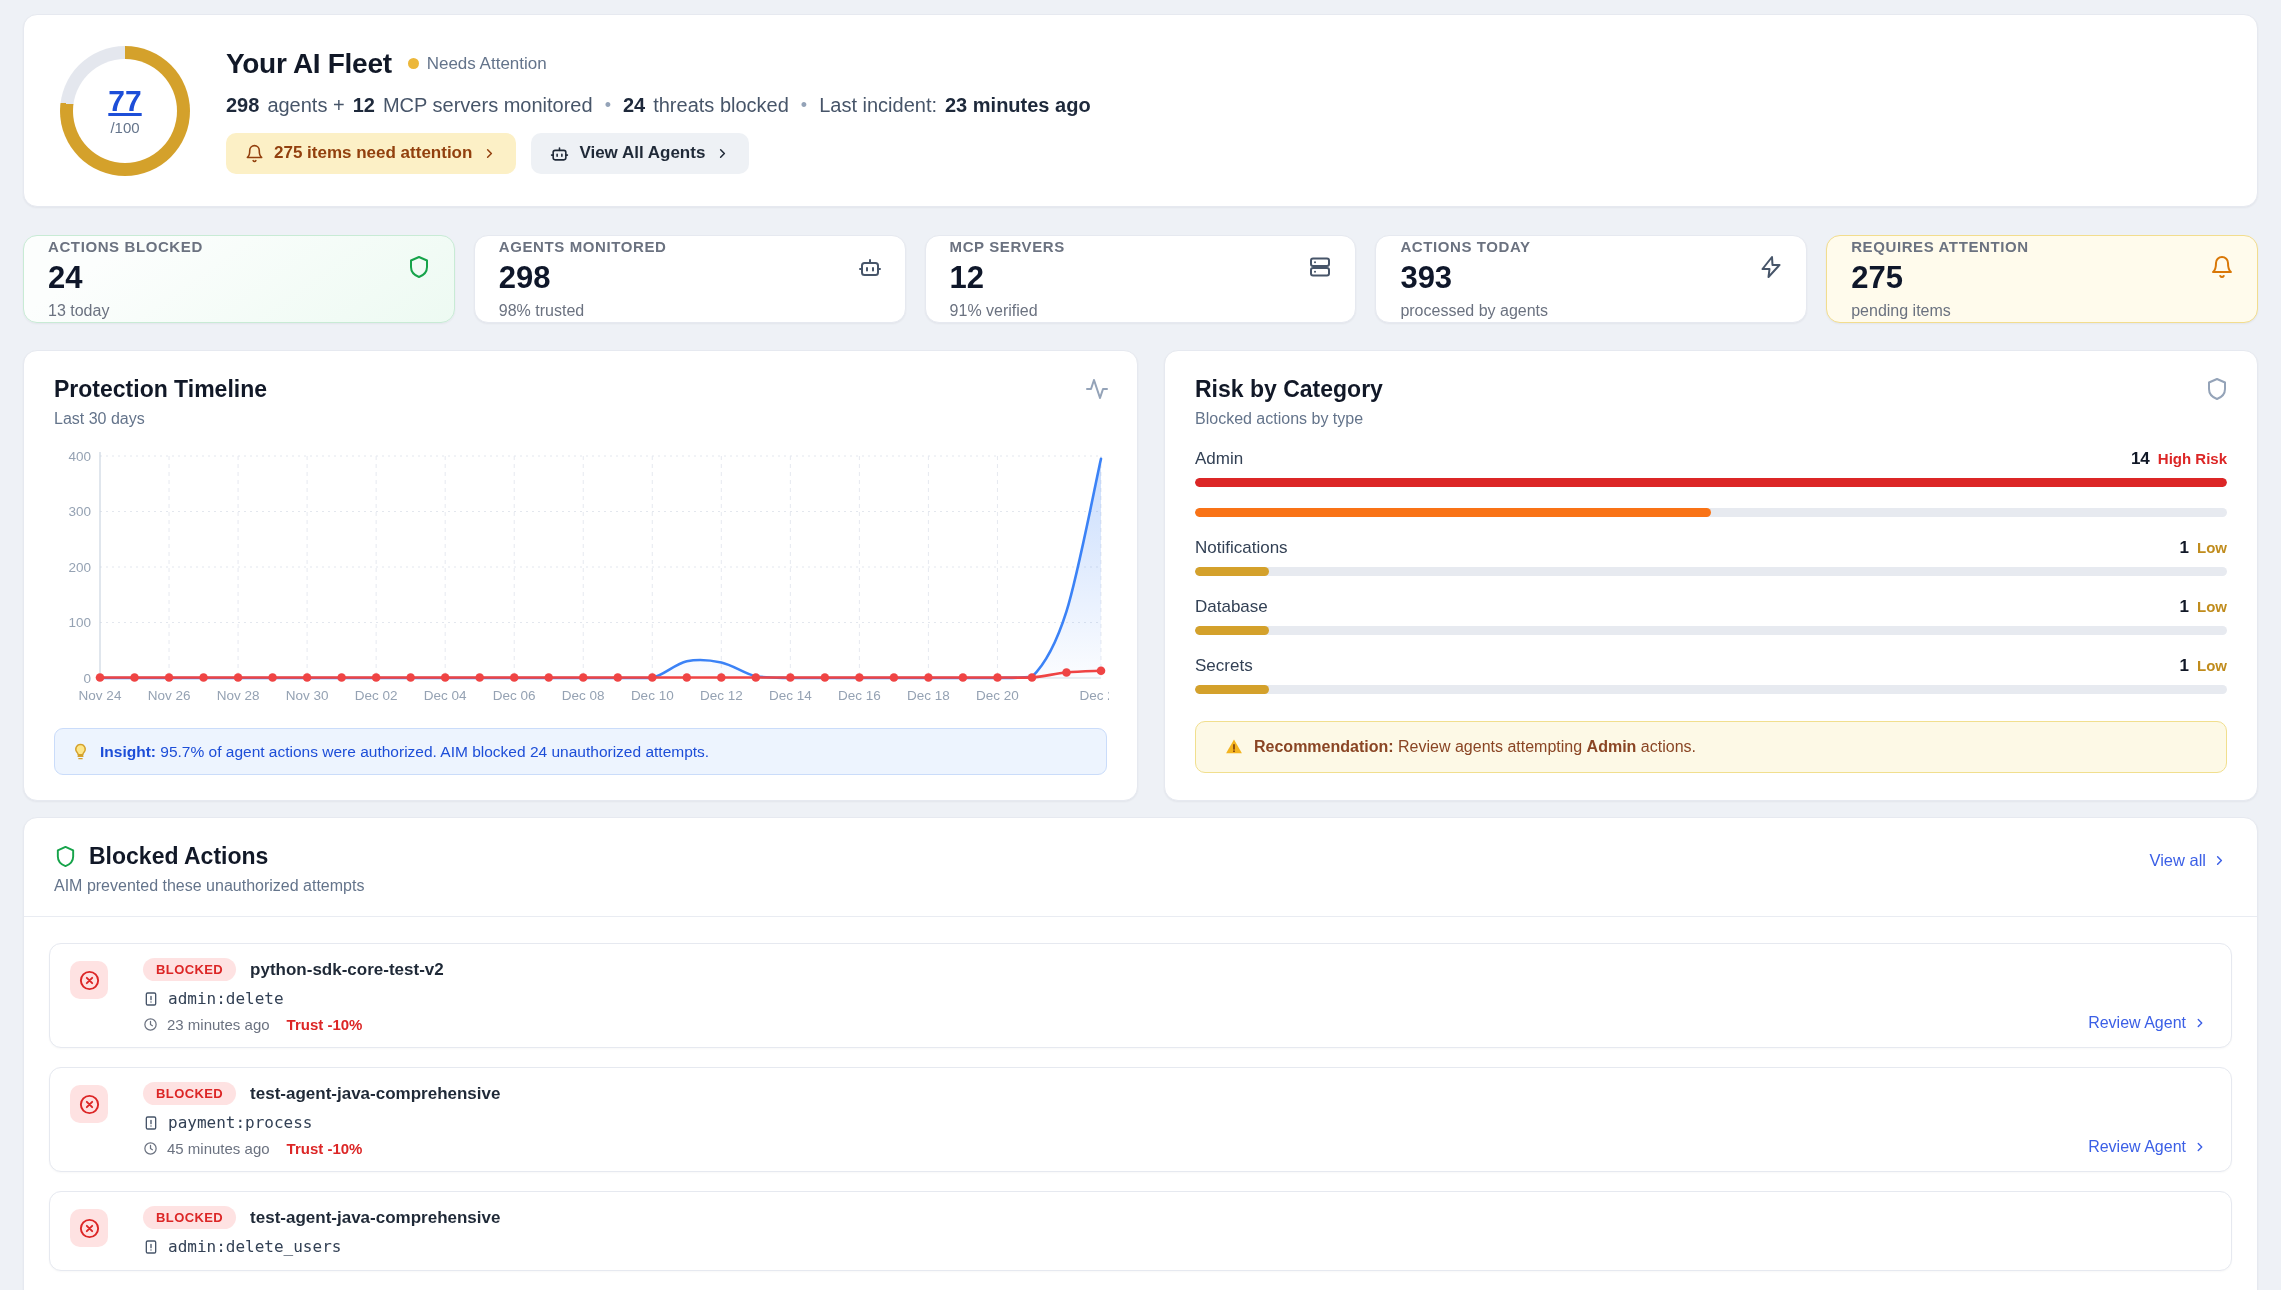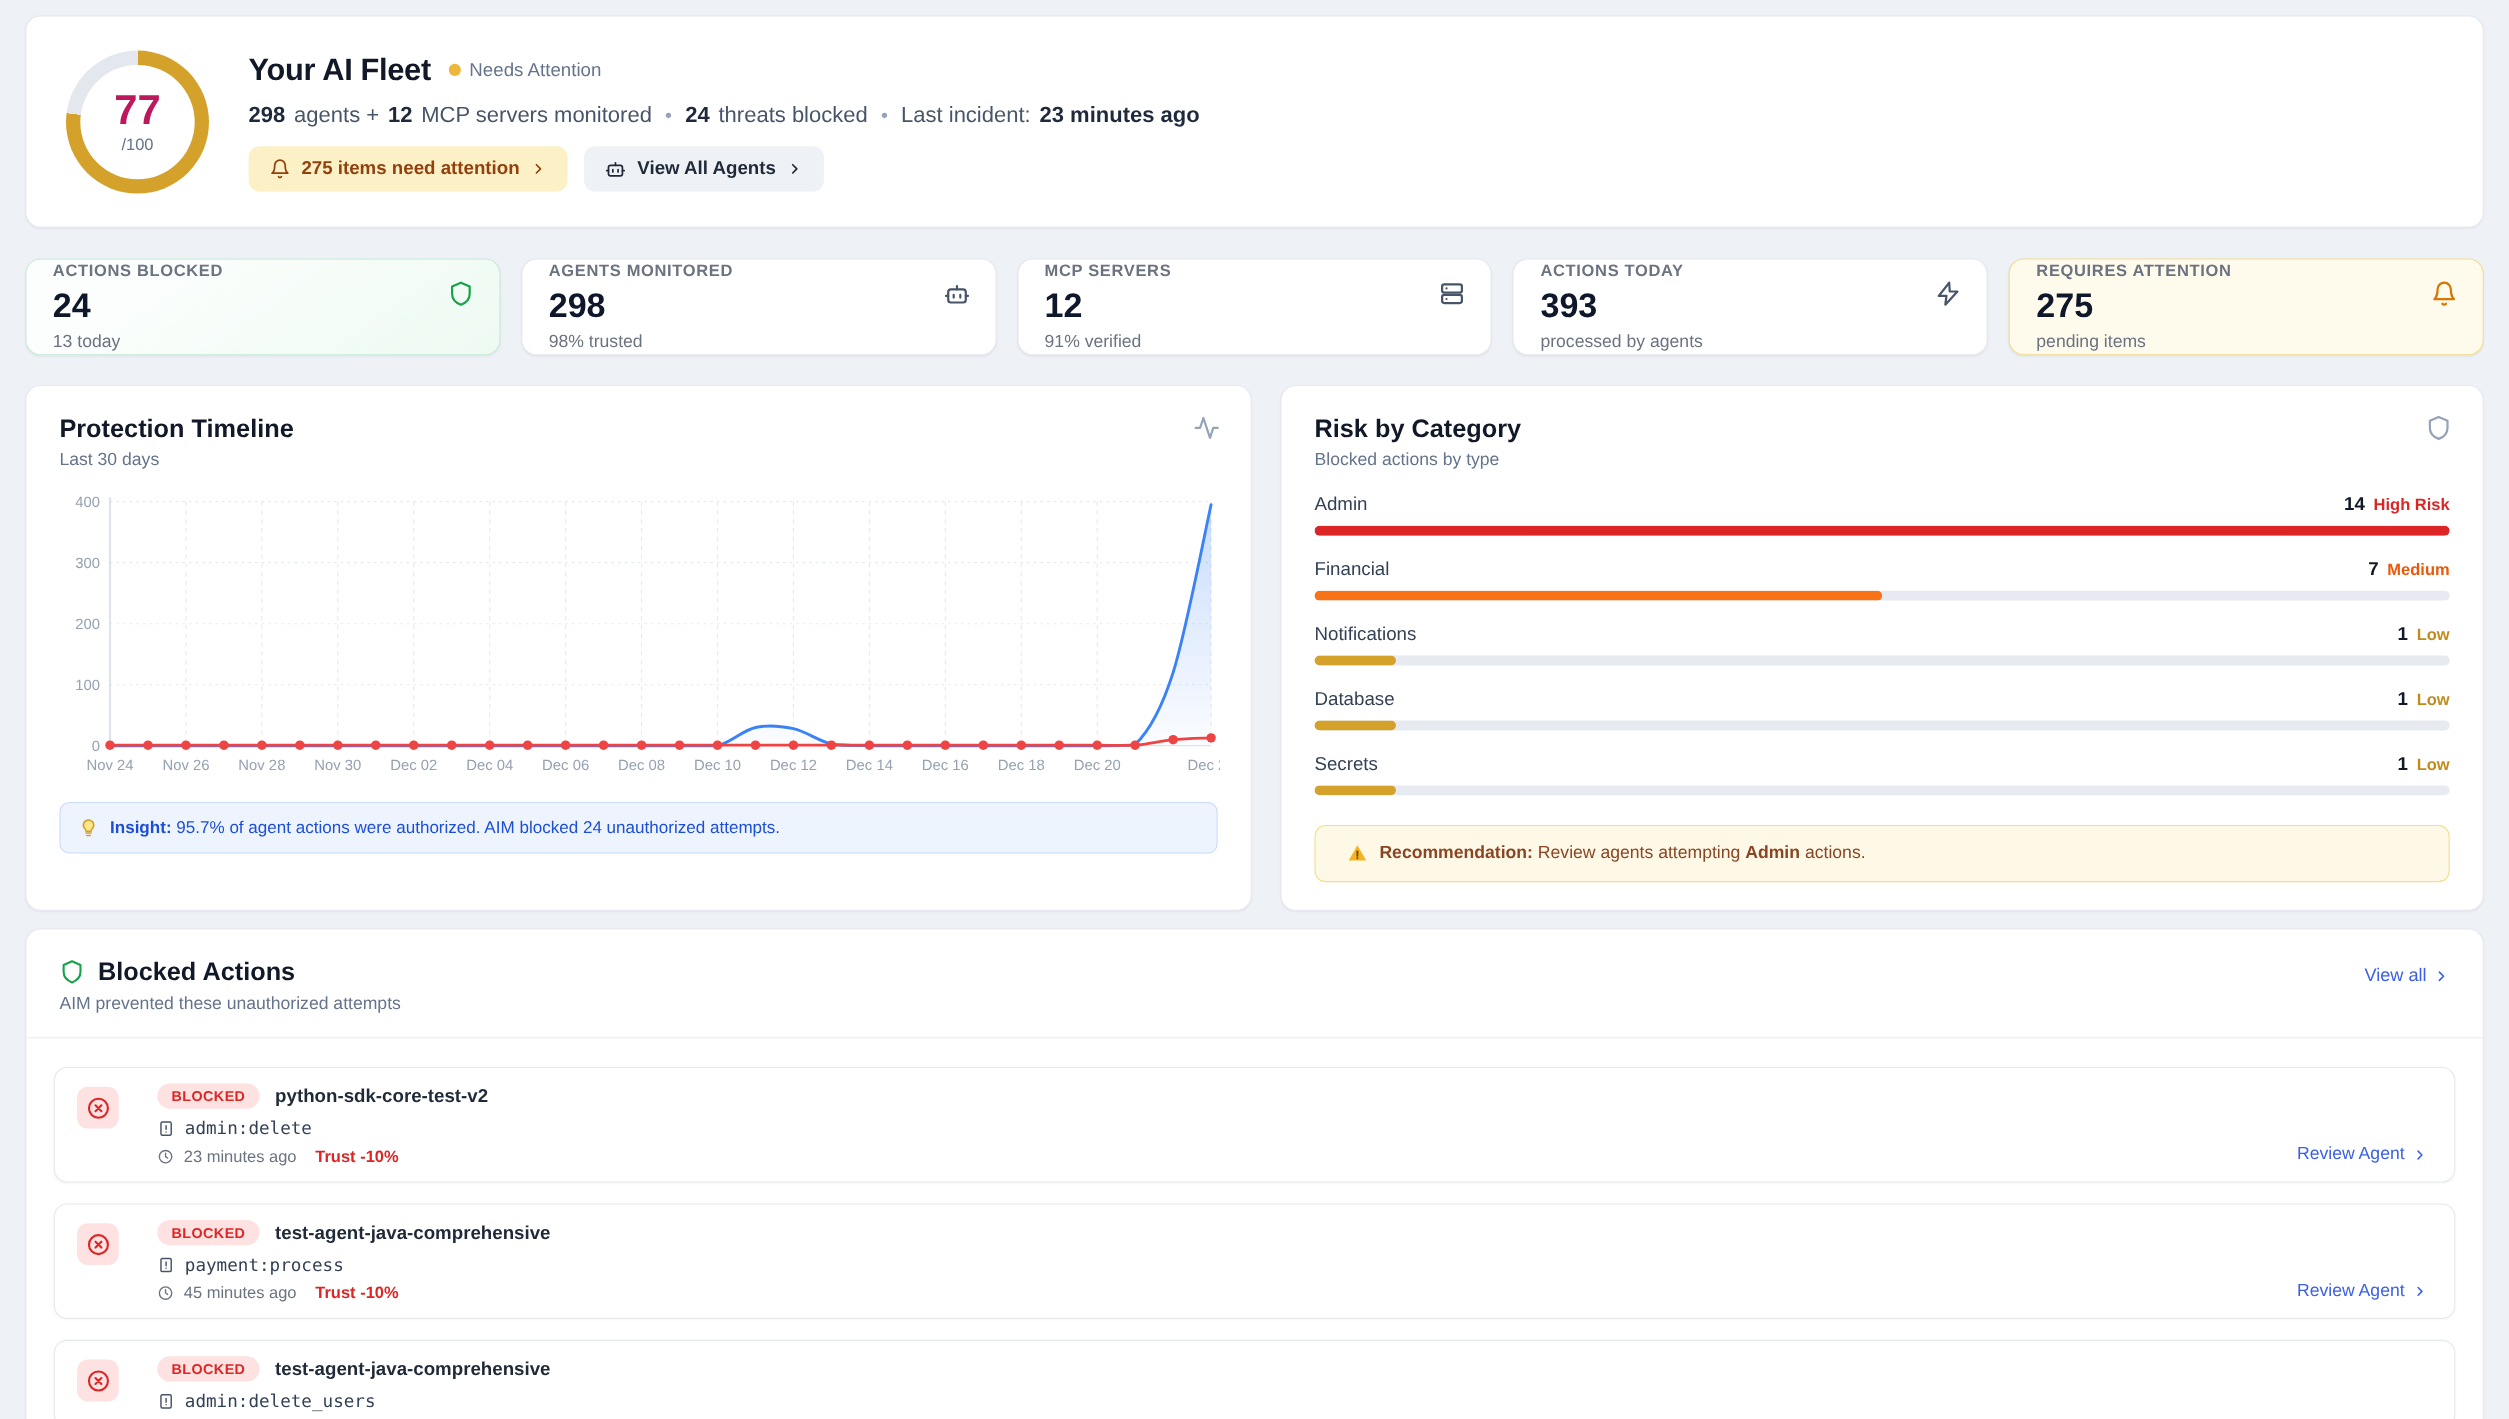--- a/index.html
+++ b/index.html
@@ -16,21 +16,21 @@
     border-radius:14px;
     box-shadow:0 1px 2px rgba(15,23,42,.05);
   }
 
   
   .header-card { display:flex; align-items:center; gap:36px; padding:28px 36px; height:193px; margin-bottom:28px; }
   .gauge { position:relative; width:130px; height:130px; flex:0 0 130px; }
   .gauge-ring { position:absolute; inset:0; border-radius:50%; }
   .gauge-ring::after { content:""; position:absolute; inset:13px; border-radius:50%; background:#fff; }
   .gauge-text { position:absolute; inset:0; display:flex; flex-direction:column; align-items:center; justify-content:center; z-index:2; }
-  .gauge-score { font-size:38px; font-weight:700; color:#be185d; line-height:1; }
+  .gauge-score { font-size:30px; font-weight:700; color:#1d4ed8; line-height:1;text-decoration:underline; }
   .gauge-max { font-size:15px; color:#64748b; margin-top:3px; }
   .header-main { display:flex; flex-direction:column; gap:14px; }
   .title-row { display:flex; align-items:center; gap:16px; }
   .page-title { font-size:28px; font-weight:700; color:#111827; letter-spacing:-0.3px; }
   .status-chip { display:flex; align-items:center; gap:8px; font-size:17px; color:#64748b; }
   .status-dot { width:11px; height:11px; border-radius:50%; background:#ecb73a; }
   .summary-line { font-size:20px; color:#475569; display:flex; align-items:center; gap:8px; }
   .summary-line b { color:#1e293b; font-weight:700; }
   .dot-sep { color:#94a3b8; font-size:18px; padding:0 4px; }
   .btn-row { display:flex; gap:15px; margin-top:2px; }
@@ -338,24 +338,20 @@
       <div class="risk-row">
         <div class="risk-row-head">
           <span class="risk-label">Admin</span>
           <span><span class="risk-val">14</span><span class="risk-level" style="color: rgb(220, 38, 38);">High Risk</span></span>
         </div>
         <div class="risk-track">
             <div class="risk-fill" style="width: 100%; background: rgb(220, 38, 38);"></div>
           </div>
       </div>
       <div class="risk-row">
-        <div class="risk-row-head">
-          <span class="risk-label">Financial</span>
-          <span><span class="risk-val">7</span><span class="risk-level" style="color: rgb(234, 88, 12);">Medium</span></span>
-        </div>
         <div class="risk-track">
             <div class="risk-fill" style="width: 50%; background: rgb(249, 115, 22);"></div>
           </div>
       </div>
       <div class="risk-row">
         <div class="risk-row-head">
           <span class="risk-label">Notifications</span>
           <span><span class="risk-val">1</span><span class="risk-level" style="color: rgb(192, 140, 29);">Low</span></span>
         </div>
         <div class="risk-track">

